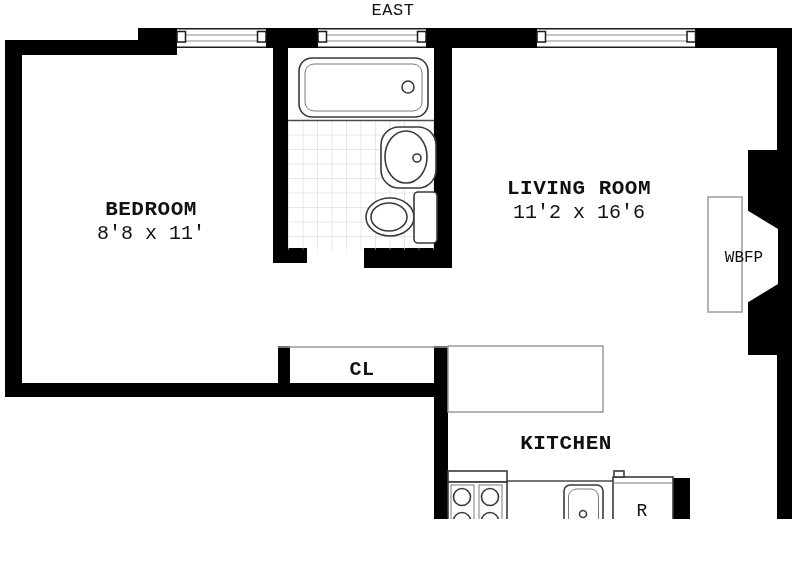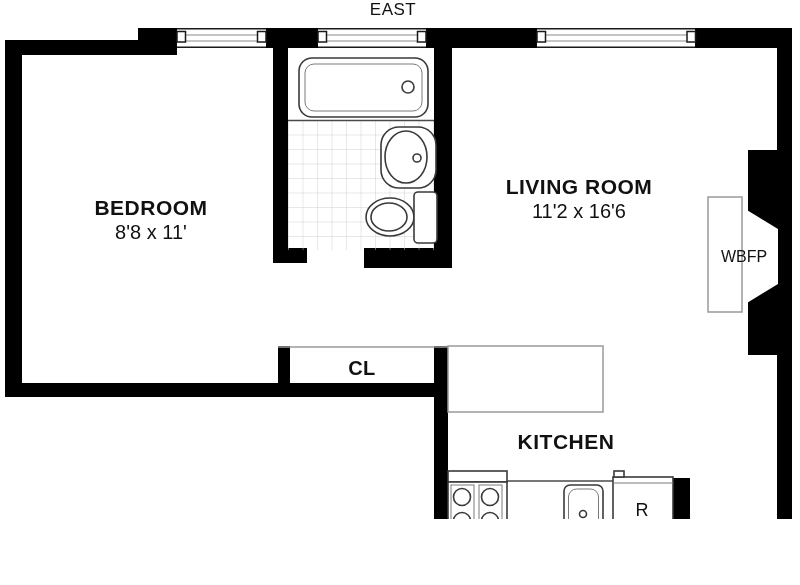--- a/index.html
+++ b/index.html
@@ -1,17 +1,17 @@
 <!DOCTYPE html>
 <html><head>
 <meta charset="utf-8">
 <style>
   html,body{margin:0;padding:0;background:#fff;}
   #stage{position:relative;width:800px;height:519px;background:#ffffff;overflow:hidden;
-         font-family:Liberation Sans, sans-serif;}
+         font-family:Liberation Mono, monospace;}
   svg{display:block;}
   .wall{fill:#000000;stroke:none;}
   .fix{fill:#ffffff;stroke:#3a3a3a;stroke-width:1.6;}
   .fix-light{fill:none;stroke:#7a7a7a;stroke-width:1;}
   .thinline{stroke:#9a9a9a;stroke-width:1.5;fill:none;}
   .edge{stroke:#4a4a4a;stroke-width:1.3;fill:none;}
   .white{fill:#ffffff;stroke:none;}
   .glassline{stroke:#8a8a8a;stroke-width:1;}
   .glassedge{stroke:#1a1a1a;stroke-width:1.6;}
   .frame{fill:#ffffff;stroke:#1a1a1a;stroke-width:1.5;}

